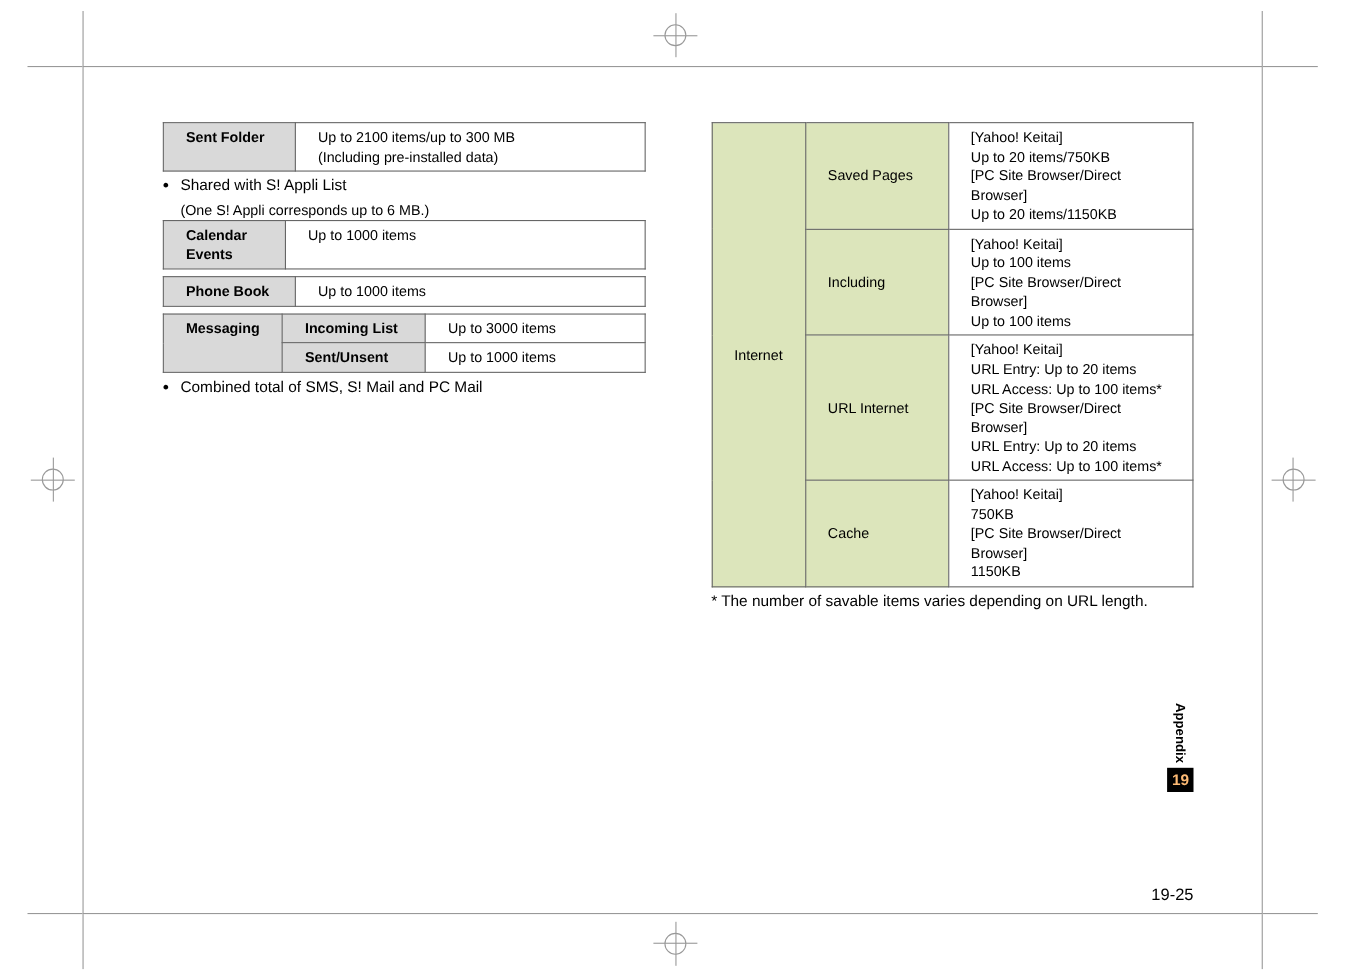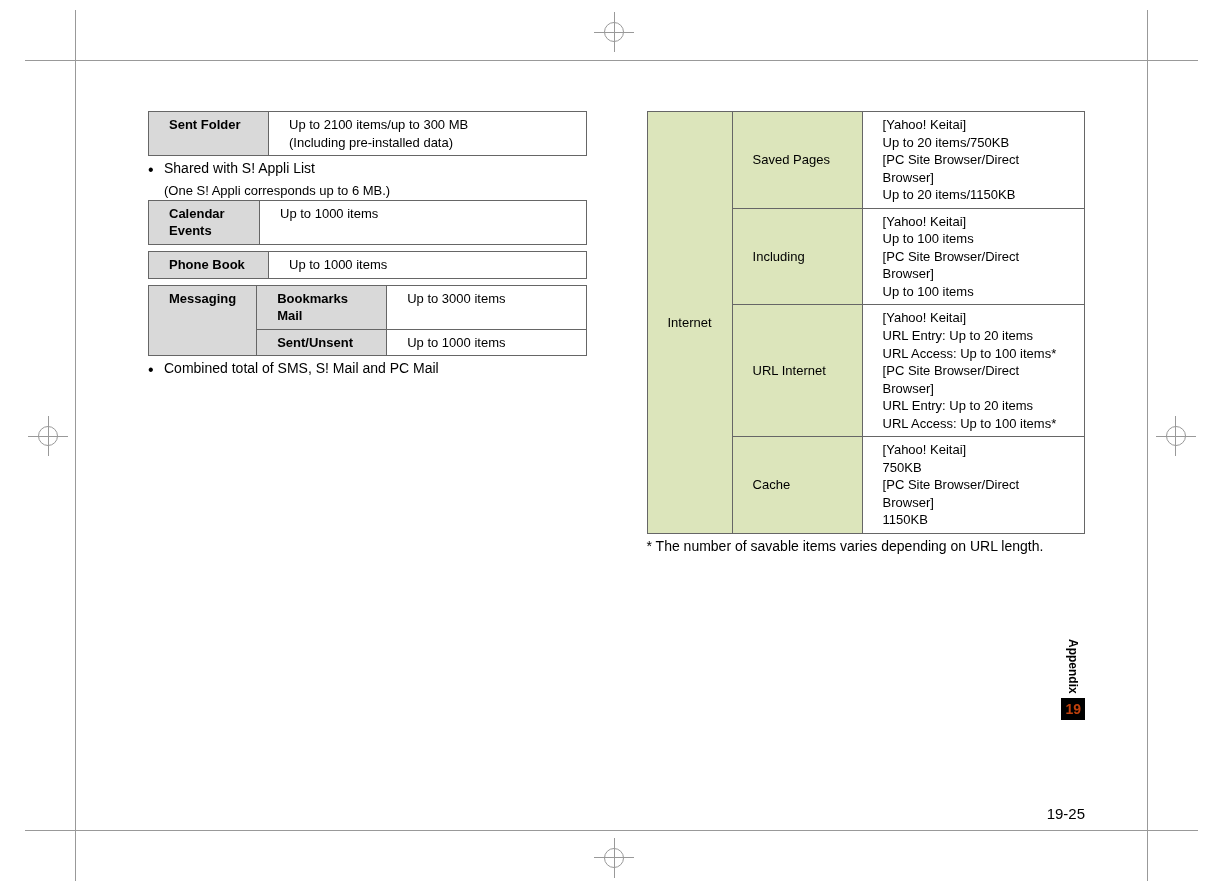--- a/index.html
+++ b/index.html
@@ -31,21 +31,21 @@
 table { width: 100%; border-collapse: collapse; font-size: 13px; }
 td { border: 1px solid #666; padding: 4px 20px; vertical-align: top; line-height: 1.35; }
 .hcell { background: #d9d9d9; font-weight: bold; }
 .gcell { background: #dce5bb; font-weight: normal; }
 .gap { height: 6px; }
 .note { font-size: 14px; padding: 3px 0 3px 16px; line-height: 1.4; position: relative; }
 .note.bullet::before { content: "\2022"; position: absolute; left: 0; font-size: 16px; }
 .note-indent { font-size: 13px; padding-left: 16px; line-height: 1.4; }
 .sidetab { position: absolute; right: 62px; bottom: 110px; display: flex; flex-direction: column; align-items: center; }
 .sidetab-label { writing-mode: vertical-rl; font-size: 12px; font-weight: bold; padding-bottom: 4px; }
-.sidetab-num { background: #000; color: #c2410c; font-weight: bold; font-size: 14px; padding: 3px 4px; }
+.sidetab-num { background: #000; color: #fdba74; font-weight: bold; font-size: 14px; padding: 3px 4px; }
 .pagenum { position: absolute; right: 62px; bottom: 8px; font-size: 15px; }
 </style>
 </head>
 <body>
 
 <div class="crop-mark cm-h" style="left:25px; top:60px;"></div>
 <div class="crop-mark cm-v" style="left:75px; top:10px;"></div>
 <div class="crop-mark cm-h" style="right:30px; top:60px;"></div>
 <div class="crop-mark cm-v" style="right:80px; top:10px;"></div>
 <div class="crop-mark cm-h" style="left:25px; bottom:55px;"></div>
@@ -101,21 +101,21 @@
       <td>Up to 1000 items</td>
     </tr>
   </tbody>
         </table>
   <div class="gap"></div>
 
   <table>
     <tbody>
             <tr>
       <td class="hcell" rowspan="2" style="width:75px">Messaging</td>
-      <td class="hcell" style="width:130px">Bookmarks Mail</td>
+      <td class="hcell" style="width:130px">Incoming List</td>
       <td>Up to 3000 items</td>
     </tr>
     <tr>
       <td class="hcell">Sent/Unsent</td>
       <td>Up to 1000 items</td>
     </tr>
   </tbody>
         </table>
   <div class="note bullet">Combined total of SMS, S! Mail and PC Mail</div>
 </div>

